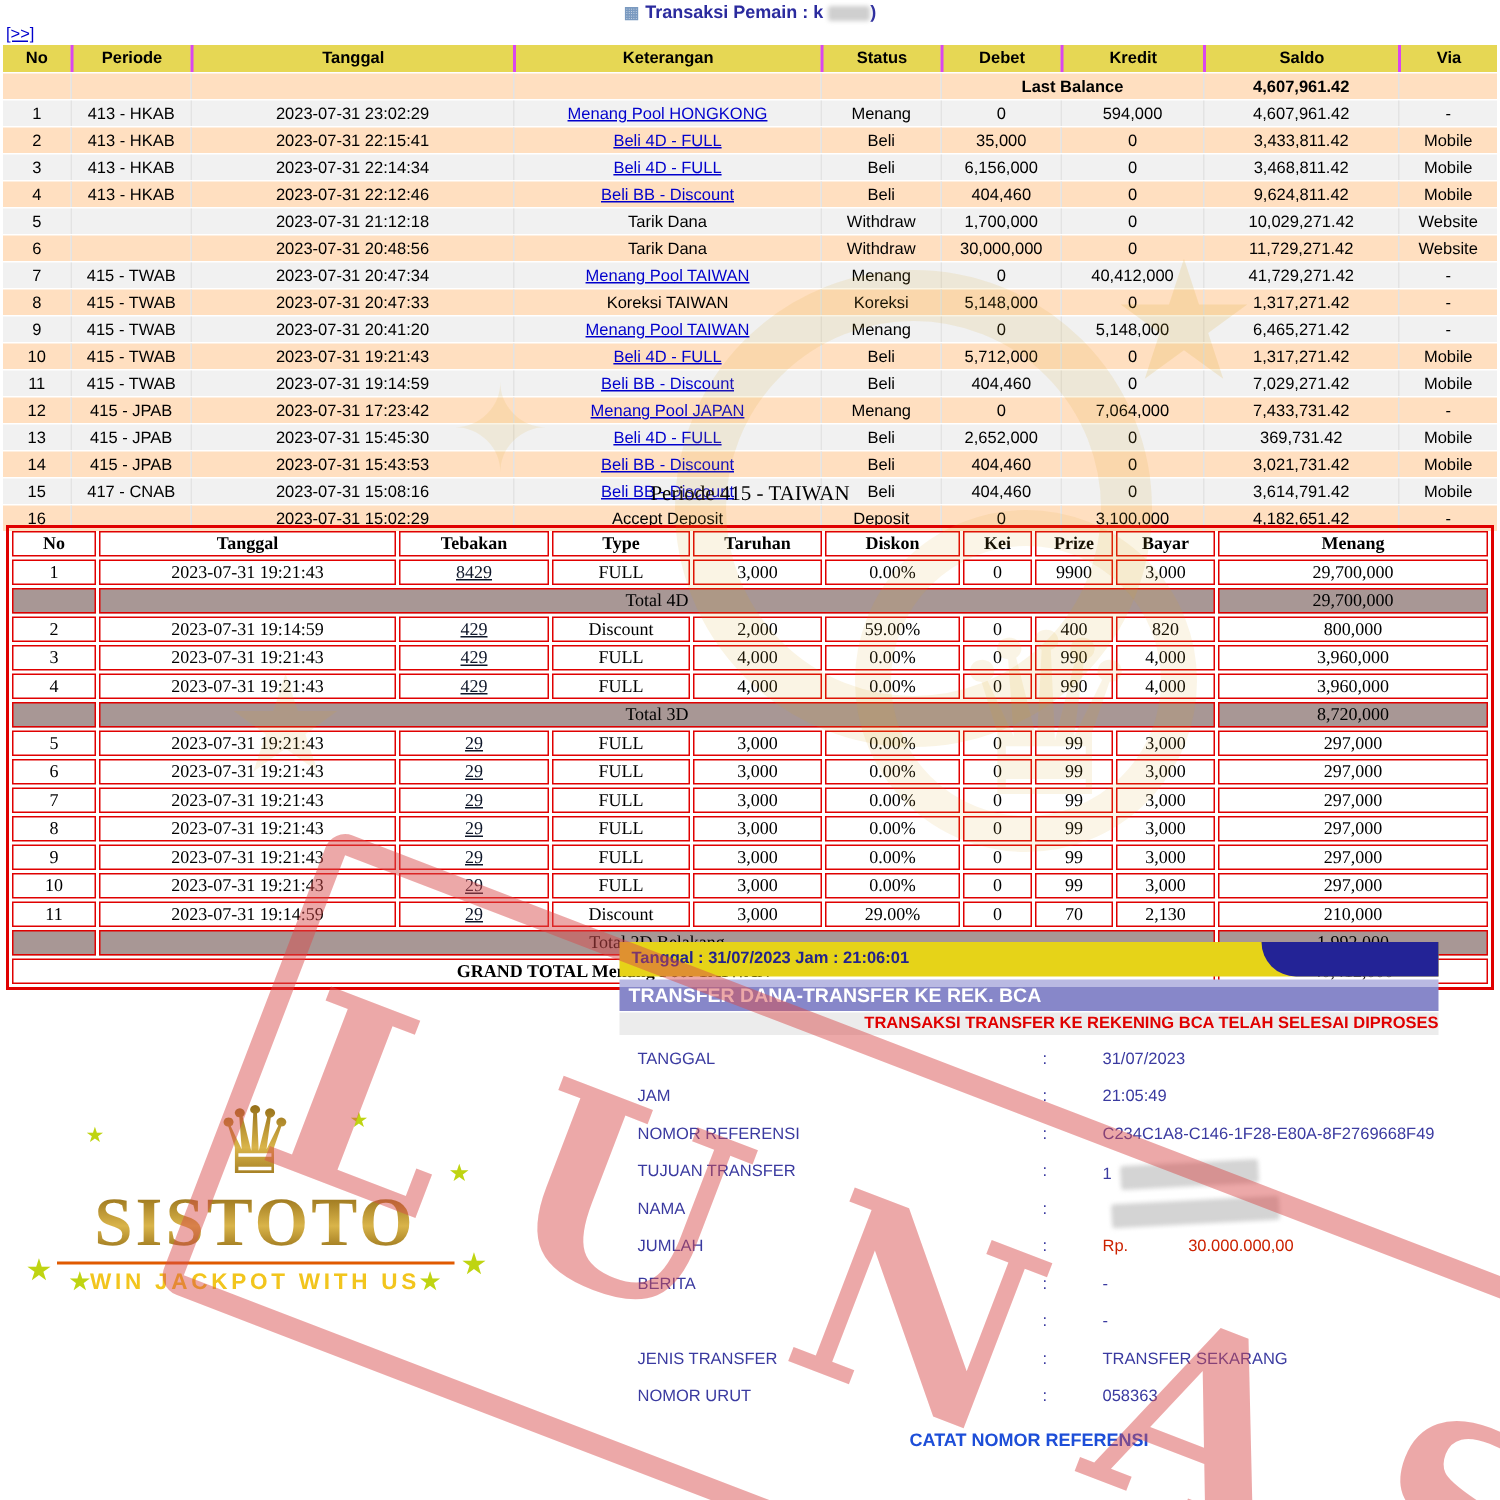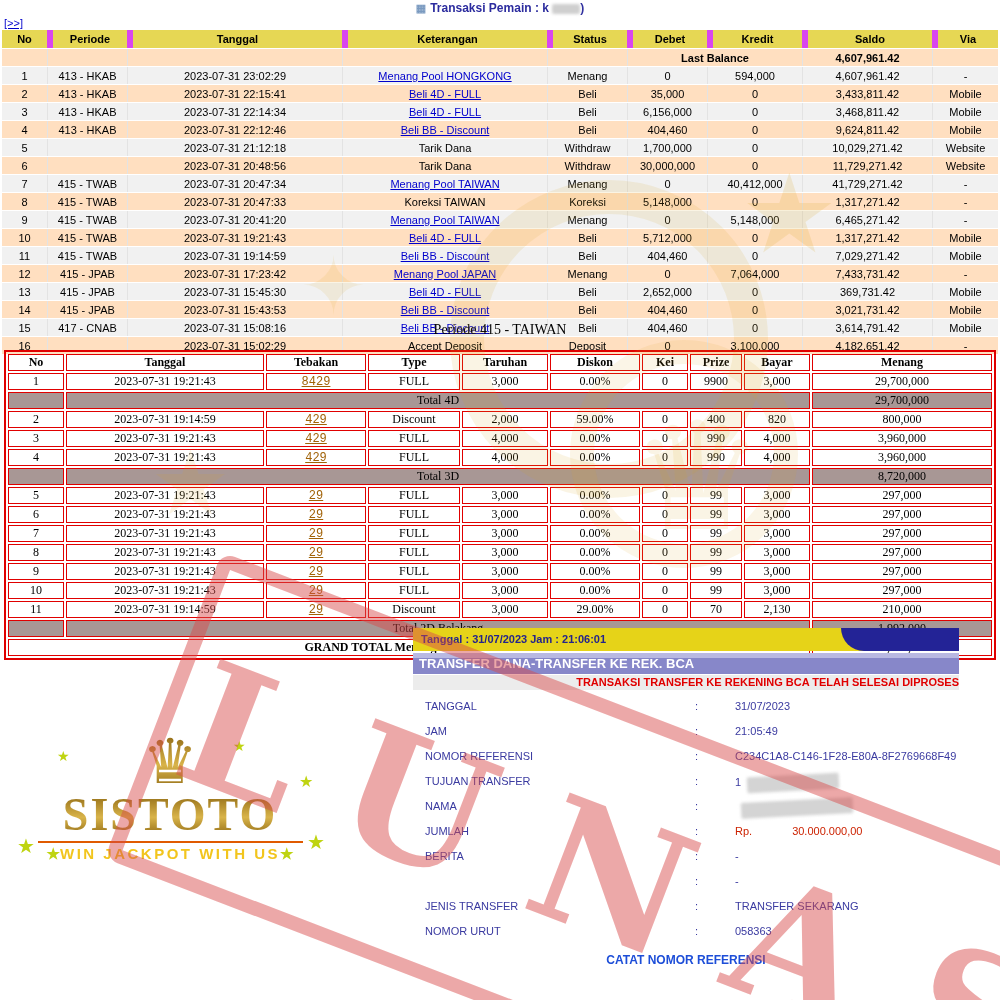--- a/index.html
+++ b/index.html
@@ -12,21 +12,21 @@
   .title-bar .t-icon{display:inline-block;color:#7a9ac0;font-size:11px;margin-right:4px;}
   .blob{display:inline-block;width:28px;height:10px;background:#cfcfcf;filter:blur(1.5px);
     vertical-align:middle;border-radius:2px;}
   .pager{position:absolute;top:17px;left:4px;font-size:11px;color:#0000cc;
     text-decoration:underline;z-index:2;cursor:pointer;}
 
   
   .tx-wrap{position:absolute;top:29px;left:2px;width:996px;z-index:1;}
   table.tx{width:100%;border-collapse:separate;border-spacing:0 1px;table-layout:fixed;
     font-size:11px;}
-  table.tx th{background:#e6d754;font-weight:bold;height:16px;border-left:6px solid #d946ef;
+  table.tx th{background:#e6d754;font-weight:bold;height:16px;border-left:2px solid #d946ef;
     color:#000;}
   table.tx th:first-child{border-left:none;}
   table.tx td{height:15px;text-align:center;border-left:1px solid #e3e3e3;overflow:hidden;
     white-space:nowrap;color:#000;}
   table.tx td:first-child{border-left:none;}
   tr.row-odd td{background:#f1f1f1;}
   tr.row-even td{background:#ffdfc0;}
   tr.lastbal td{background:#ffdfc0;margin-left:32px;}
   .lb-label{font-weight:bold;}
   .lb-saldo{font-weight:bold;color:#2222cc;}
@@ -38,21 +38,21 @@
   .periode-title{position:absolute;top:322px;left:0;width:100%;text-align:center;
     font-family:"Liberation Serif",serif;font-size:14px;color:#000;z-index:1;}
   .det-wrap{position:absolute;top:350px;left:4px;width:992px;z-index:1;}
   table.det{width:100%;border-collapse:separate;border-spacing:2px;table-layout:fixed;
     border:2px solid #e00000;font-family:"Liberation Serif",serif;font-size:12px;}
   table.det th,table.det td{border:1px solid #e00000;height:13px;text-align:center;
     background:#fff;overflow:hidden;white-space:nowrap;padding:0 1px;}
   table.det th{font-weight:bold;}
   table.det td.mauve{background:#a89795;}
   table.det .grand-label{font-weight:bold;}
-  .det-link{color:#a16207;text-decoration:underline;cursor:pointer;font-family:Liberation Mono, monospace;}
+  .det-link{color:#0f172a;text-decoration:underline;cursor:pointer;}
 
   
   .receipt{position:absolute;left:413px;top:628px;width:546px;z-index:3;}
   .r-topbar{position:relative;height:23px;background:#e6d318;color:#23238c;
     font-size:11px;font-weight:bold;line-height:23px;padding-left:8px;box-sizing:border-box;}
   .r-tab{position:absolute;right:0;top:0;width:118px;height:23px;background:#232396;
     border-bottom-left-radius:26px;}
   .r-titlebar{height:21px;background:linear-gradient(#b9b9e2 0 5px,#8787c9 5px);color:#fff;
     font-size:13px;font-weight:bold;line-height:21px;padding-left:6px;margin-top:2px;}
   .r-status{height:15px;background:#ececec;color:#e00000;font-size:11px;font-weight:bold;

